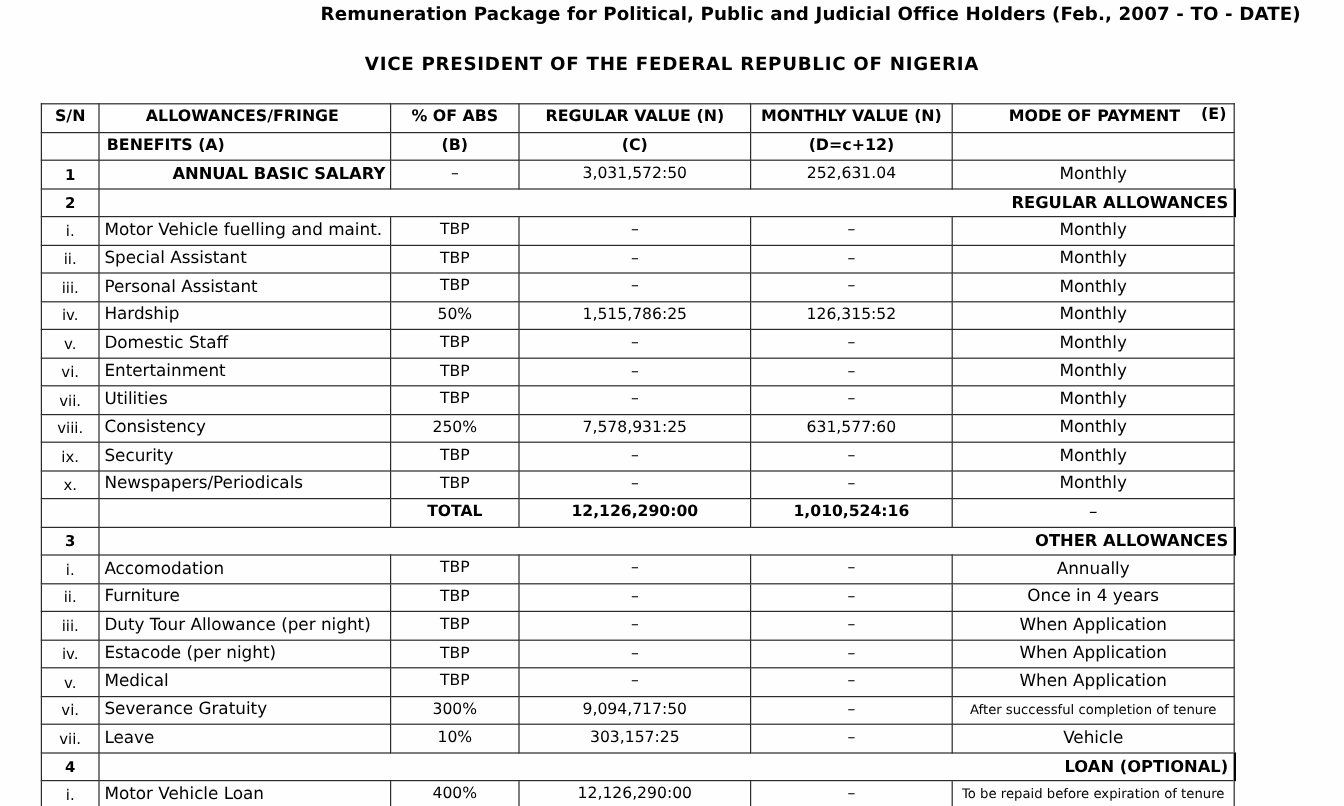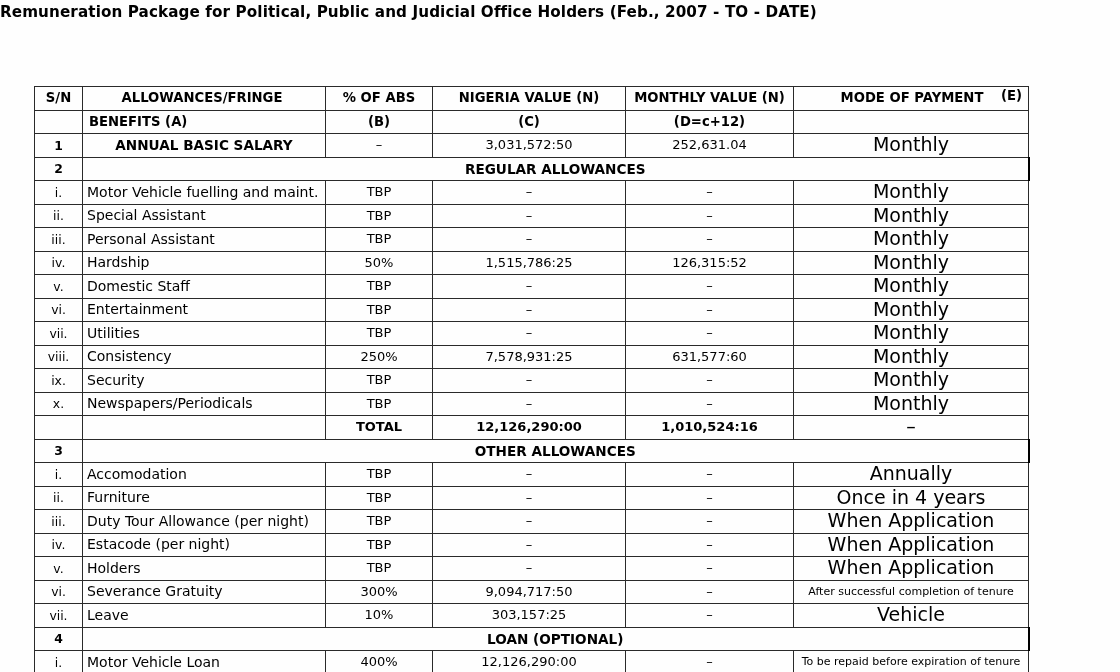--- a/index.html
+++ b/index.html
@@ -21,21 +21,21 @@
     height: 672px;
     background: #fefefe;
   }
 
   
   .doc-title {
     position: absolute;
     top: 3px;
     left: 0;
     width: 1084px;
-    text-align: left;
+    text-align: right;
     font-size: 15.2px;
     font-weight: bold;
     letter-spacing: 0.1px;
     white-space: nowrap;
   }
   .doc-subtitle {
     position: absolute;
     top: 44px;
     left: 0;
     width: 1120px;
@@ -83,58 +83,59 @@
   col.c-mon  { width: 168px; }
   col.c-mode { width: 235px; }
 
   .c  { text-align: center; }
   .l  { text-align: left; }
   .b  { font-weight: bold; }
   .hd { font-weight: bold; font-size: 13.2px; }
   .sn { text-align: center; font-size: 12.4px; }
   .nm { text-align: left; font-size: 14px; padding-left: 6px; }
   .num { text-align: center; font-size: 13px; }
-  .mode { text-align: center; font-size: 19px; }
+  .mode { text-align: center; font-size: 14px; }
   .mode-small { text-align: center; font-size: 11px; }
-  .sect { font-weight: bold; font-size: 13.6px; text-align: center; padding-left: 6px; }
+  .sect { font-weight: bold; font-size: 13.6px; text-align: right; padding-left: 6px; }
   .hdr-row td { height: 24px; }
   .hdr-cell { position: relative; margin-left: 39px; }
   .hdr-cell .hdr-right {
     position: absolute;
     right: 6px;
     top: 2px;
     font-weight: bold;
     font-size: 13.2px;
   }
   .tall { height: 23px; }
 </style>
 </head>
 <body>
 
 <div class="page">
 
   <div class="doc-title">Remuneration Package for Political, Public and Judicial Office Holders (Feb., 2007 - TO - DATE)</div>
+  <div class="doc-subtitle">VICE PRESIDENT OF THE FEDERAL REPUBLIC OF NIGERIA</div>
 
   <div class="table-wrap">
     <table class="rem">
       <colgroup>
         <col class="c-sn">
           <col class="c-name">
           <col class="c-abs">
           <col class="c-ann">
           <col class="c-mon">
           <col class="c-mode">
       </colgroup>
       <tbody>
 
         <tr class="hdr-row outer-top">
           <td class="hd c edge-left">S/N</td>
           <td class="hd l" style="padding-left:0">ALLOWANCES/FRINGE</td>
           <td class="hd c">% OF ABS</td>
-          <td class="hd c">NIGERIA VALUE (N)</td>
+          <td class="hd c">REGULAR VALUE (N)</td>
           <td class="hd c">MONTHLY VALUE (N)</td>
           <td class="hd l hdr-cell edge-right" style="padding-left:6px"><span>MODE OF PAYMENT</span><span class="hdr-right">(E)</span></td>
         </tr>
         <tr class="hdr-row hv-bottom">
           <td class="hd c edge-left"></td>
           <td class="hd l" style="padding-left:6px">BENEFITS (A)</td>
           <td class="hd c">(B)</td>
           <td class="hd c">(C)</td>
           <td class="hd c">(D=c+12)</td>
           <td class="hd c edge-right"></td>
@@ -276,21 +277,21 @@
         <tr>
           <td class="sn edge-left">iv.</td>
           <td class="nm">Estacode (per night)</td>
           <td class="num">TBP</td>
           <td class="num">–</td>
           <td class="num">–</td>
           <td class="mode edge-right">When Application</td>
         </tr>
         <tr>
           <td class="sn edge-left">v.</td>
-          <td class="nm">Holders</td>
+          <td class="nm">Medical</td>
           <td class="num">TBP</td>
           <td class="num">–</td>
           <td class="num">–</td>
           <td class="mode edge-right">When Application</td>
         </tr>
         <tr>
           <td class="sn edge-left">vi.</td>
           <td class="nm">Severance Gratuity</td>
           <td class="num">300%</td>
           <td class="num">9,094,717:50</td>

